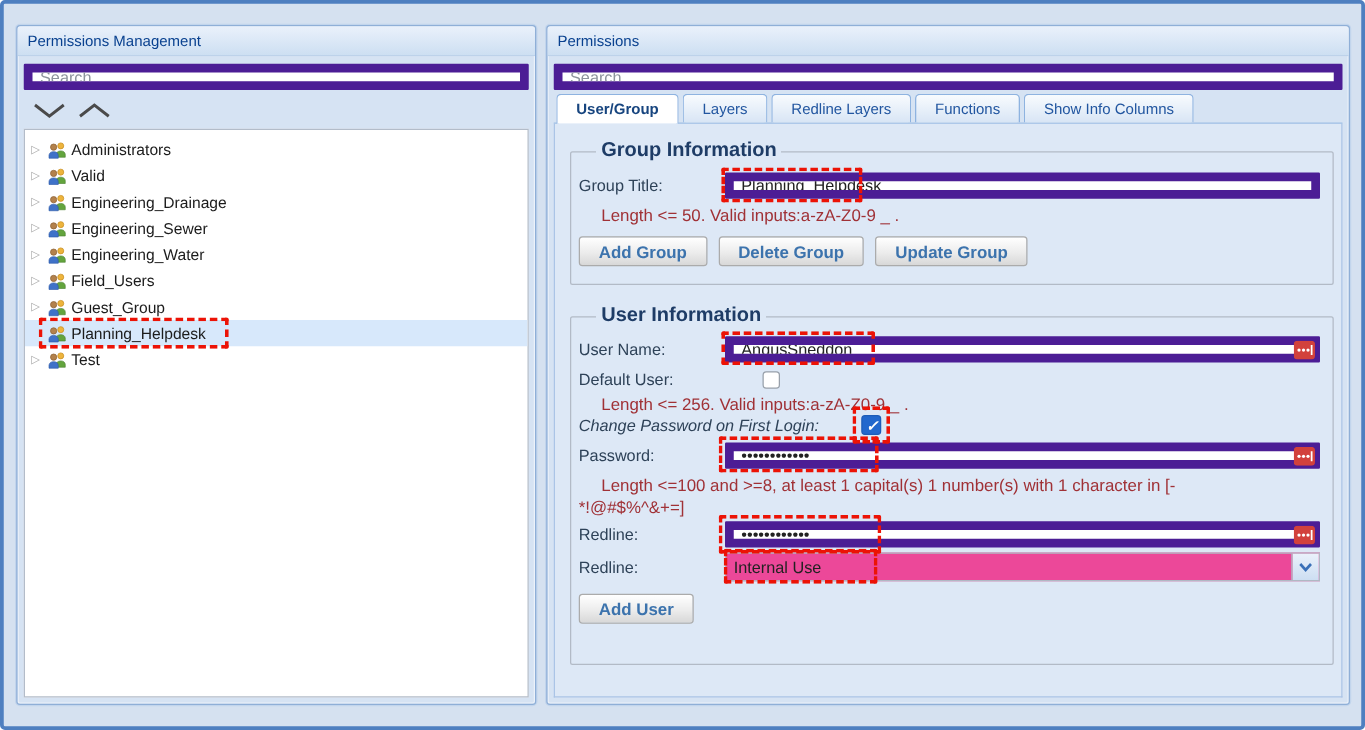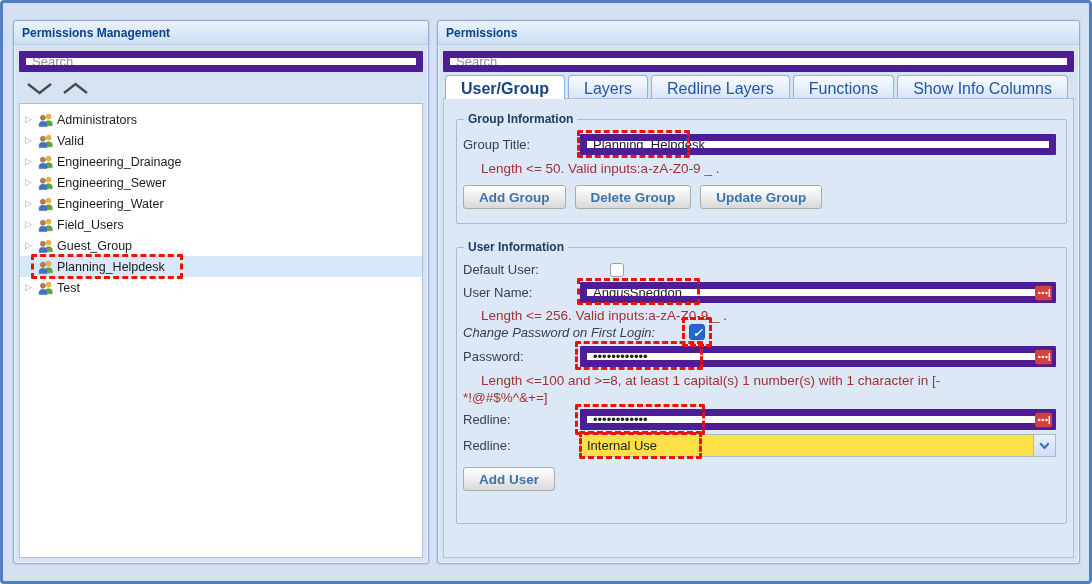--- a/index.html
+++ b/index.html
@@ -8,50 +8,50 @@
 
   .window{width:1092px;height:584px;border:3px solid #4e7fc0;border-radius:4px;background:#d5e1f0;
     padding:17px 9px 17px 10px;display:flex;gap:8px;}
 
   .panel{border:1px solid #8fafd7;background:#d6e3f3;border-radius:3px;display:flex;flex-direction:column;
     box-shadow:inset 0 0 0 1px rgba(255,255,255,.55), 0 0 0 1px #c2d5ec;}
   .panel-left{width:416px;flex:none;}
   .panel-right{flex:1;min-width:0;}
 
   .panel-header{height:24px;flex:none;display:flex;align-items:center;padding:0 8px;
-    font-size:12px;font-weight:700;color:#09418f;
+    font-size:12px;font-weight:400;color:#09418f;
     background:linear-gradient(#eaf1fb,#cddff2);border-bottom:1px solid #bdd2ea;border-radius:3px 3px 0 0;}
 
   .panel-body{flex:1;display:flex;flex-direction:column;padding:6px 5px 5px;min-height:0;}
 
   input.text{height:21px;border:7px solid #4c1d95;background:#fff;font-family:"Liberation Sans",sans-serif;
     font-size:13px;color:#222;padding:1px 6px;border-radius:1px;outline:none;width:100%;}
   input.text::placeholder{color:#8c939c;opacity:1;}
 
   
   .tree-toolbar{display:flex;align-items:center;gap:9px;margin:8px 0 7px 7px;flex:none;}
   .tool-btn{background:none;border:none;padding:0;cursor:pointer;height:16px;display:flex;align-items:center;}
   .tree-box{flex:1;background:#fff;border:1px solid #b3bcc9;overflow:hidden;padding-top:5px;position:relative;}
   .tree-row{display:flex;align-items:center;height:21px;padding-left:5px;position:relative;cursor:default;}
   .tree-row.selected{background:#d7e8fb;}
   .twisty{width:13px;flex:none;font-size:9px;color:#a9a9a9;line-height:1;}
   .grp-icon{width:16px;height:16px;flex:none;margin-right:3px;display:inline-flex;}
   .tree-label{font-size:12.5px;color:#1c1c1c;white-space:nowrap;}
 
   
   .tabs{display:flex;margin-top:3px;padding-left:2px;border-bottom:1px solid #9ebfe5;flex:none;position:relative;}
-  .tab{height:23px;margin-right:3px;padding:4px 15px 0;font-size:16px;color:#2256a0;
+  .tab{height:23px;margin-right:3px;padding:4px 15px 0;font-size:12px;color:#2256a0;
     background:linear-gradient(#f8fbfe,#d8e5f5);border:1px solid #8eb3e0;border-bottom:none;
     border-radius:4px 4px 0 0;cursor:pointer;white-space:nowrap;}
   .tab.active{background:#fff;font-weight:700;color:#17457f;position:relative;z-index:2;height:24px;margin-bottom:-1px;}
 
   .tab-content{flex:1;background:#dde8f6;border:1px solid #aac4e6;border-top:none;overflow:hidden;padding:0 6px 0 12px;}
 
   fieldset{border:1px solid #b2bac6;border-radius:2px;margin:13px 0 0 0;padding:2px 10px 10px 6px;}
-  fieldset legend{font-size:12px;font-weight:700;color:#1e3c66;padding:0 4px;margin-left:1px;}
+  fieldset legend{font-size:16px;font-weight:700;color:#1e3c66;padding:0 4px;margin-left:14px;}
   .fs-user{padding-bottom:28px;}
 
   .form-row{display:flex;align-items:center;margin-top:6px;position:relative;}
   .form-label{width:117px;flex:none;font-size:13px;color:#2e4258;}
   .form-label.auto{width:auto;}
   .field-wrap{position:relative;flex:1;display:flex;align-items:center;min-width:0;}
   .field-wrap input.text{padding-right:26px;}
   .field-wrap input.text.no-icon{padding-right:6px;}
 
   .val-msg{font-size:13.5px;color:#a03136;margin-top:5px;line-height:17px;}
@@ -60,21 +60,21 @@
   .btn-row{display:flex;gap:9px;margin-top:8px;padding-bottom:4px;}
   .btn{height:24px;padding:0 15px;font-family:"Liberation Sans",sans-serif;font-size:13.5px;font-weight:600;color:#3c73ad;
     background:linear-gradient(#ffffff,#ececec 55%,#d8d8d8);border:1px solid #ababab;border-radius:3px;cursor:pointer;}
 
   .cb{width:14px;height:14px;border:1px solid #98a0aa;border-radius:3px;background:#fff;display:inline-block;position:relative;}
   .cb.checked{width:16px;height:16px;background:#2268cd;border-color:#1d5cb8;}
   .cb.checked::after{content:"\2713";position:absolute;left:2.5px;top:0.5px;color:#fff;font-size:12px;font-weight:700;line-height:14px;}
 
   .invalid-icon{position:absolute;right:4px;top:50%;transform:translateY(-50%);display:inline-flex;}
 
-  .select-wrap{position:relative;flex:1;display:flex;height:23px;border:1px solid #b0b8c4;background:#fde047;align-items:stretch;}
+  .select-wrap{position:relative;flex:1;display:flex;height:23px;border:1px solid #b0b8c4;background:#ec4899;align-items:stretch;}
   .select-value{flex:1;font-size:13px;color:#222;padding:3px 6px 0;white-space:nowrap;overflow:hidden;}
   .select-trigger{width:22px;flex:none;border-left:1px solid #b0b8c4;background:linear-gradient(#eaf1fb,#cddef2);
     display:flex;align-items:center;justify-content:center;cursor:pointer;}
 
   .annot{position:absolute;border:3px dashed #ec1306;border-radius:2px;pointer-events:none;z-index:4;}
 
   .cb-annot-wrap{position:relative;display:inline-flex;}
 </style>
 </head>
 <body>
@@ -241,42 +241,42 @@
           <div class="btn-row">
             <button class="btn">Add Group</button>
             <button class="btn">Delete Group</button>
             <button class="btn">Update Group</button>
           </div>
         </fieldset>
 
         <fieldset class="fs-user" style="margin-top:16px;">
           <legend>User Information</legend>
 
-          <div class="form-row">
-            <span class="form-label">Default User:</span>
-            <span class="cb" style="margin-left:30px;"></span>
-          </div>
-
           <div class="form-row" style="margin-top:5px;">
             <span class="form-label">User Name:</span>
             <span class="field-wrap">
               <input class="text" type="text" value="AngusSneddon" style="">
               <span class="invalid-icon">
                 <svg width="17" height="15">
                     <rect width="17" height="15" rx="3" fill="#d2413c"></rect>
                     <circle cx="4.2" cy="7.5" r="1.3" fill="#fff"></circle>
                     <circle cx="7.8" cy="7.5" r="1.3" fill="#fff"></circle>
                     <circle cx="11.4" cy="7.5" r="1.3" fill="#fff"></circle>
                     <rect x="13.6" y="3.5" width="1.4" height="8" fill="#fff"></rect>
                   </svg>
               </span>
               <span class="annot" style="left:-3px;top:-4px;width:123px;height:27px;"></span>
             </span>
           </div>
 
+          <div class="form-row">
+            <span class="form-label">Default User:</span>
+            <span class="cb" style="margin-left:30px;"></span>
+          </div>
+
           <div class="val-msg indent" style="margin-top:4px;">Length &lt;= 256. Valid inputs:a-zA-Z0-9 _ .</div>
 
           <div class="form-row" style="margin-top:0;font-style:italic;">
             <span class="form-label auto">Change Password on First Login:</span>
             <span class="cb-annot-wrap" style="margin-left:34px;">
               <span class="cb checked"></span>
               <span class="annot" style="left:-7px;top:-7px;width:30px;height:30px;"></span>
             </span>
           </div>
 

